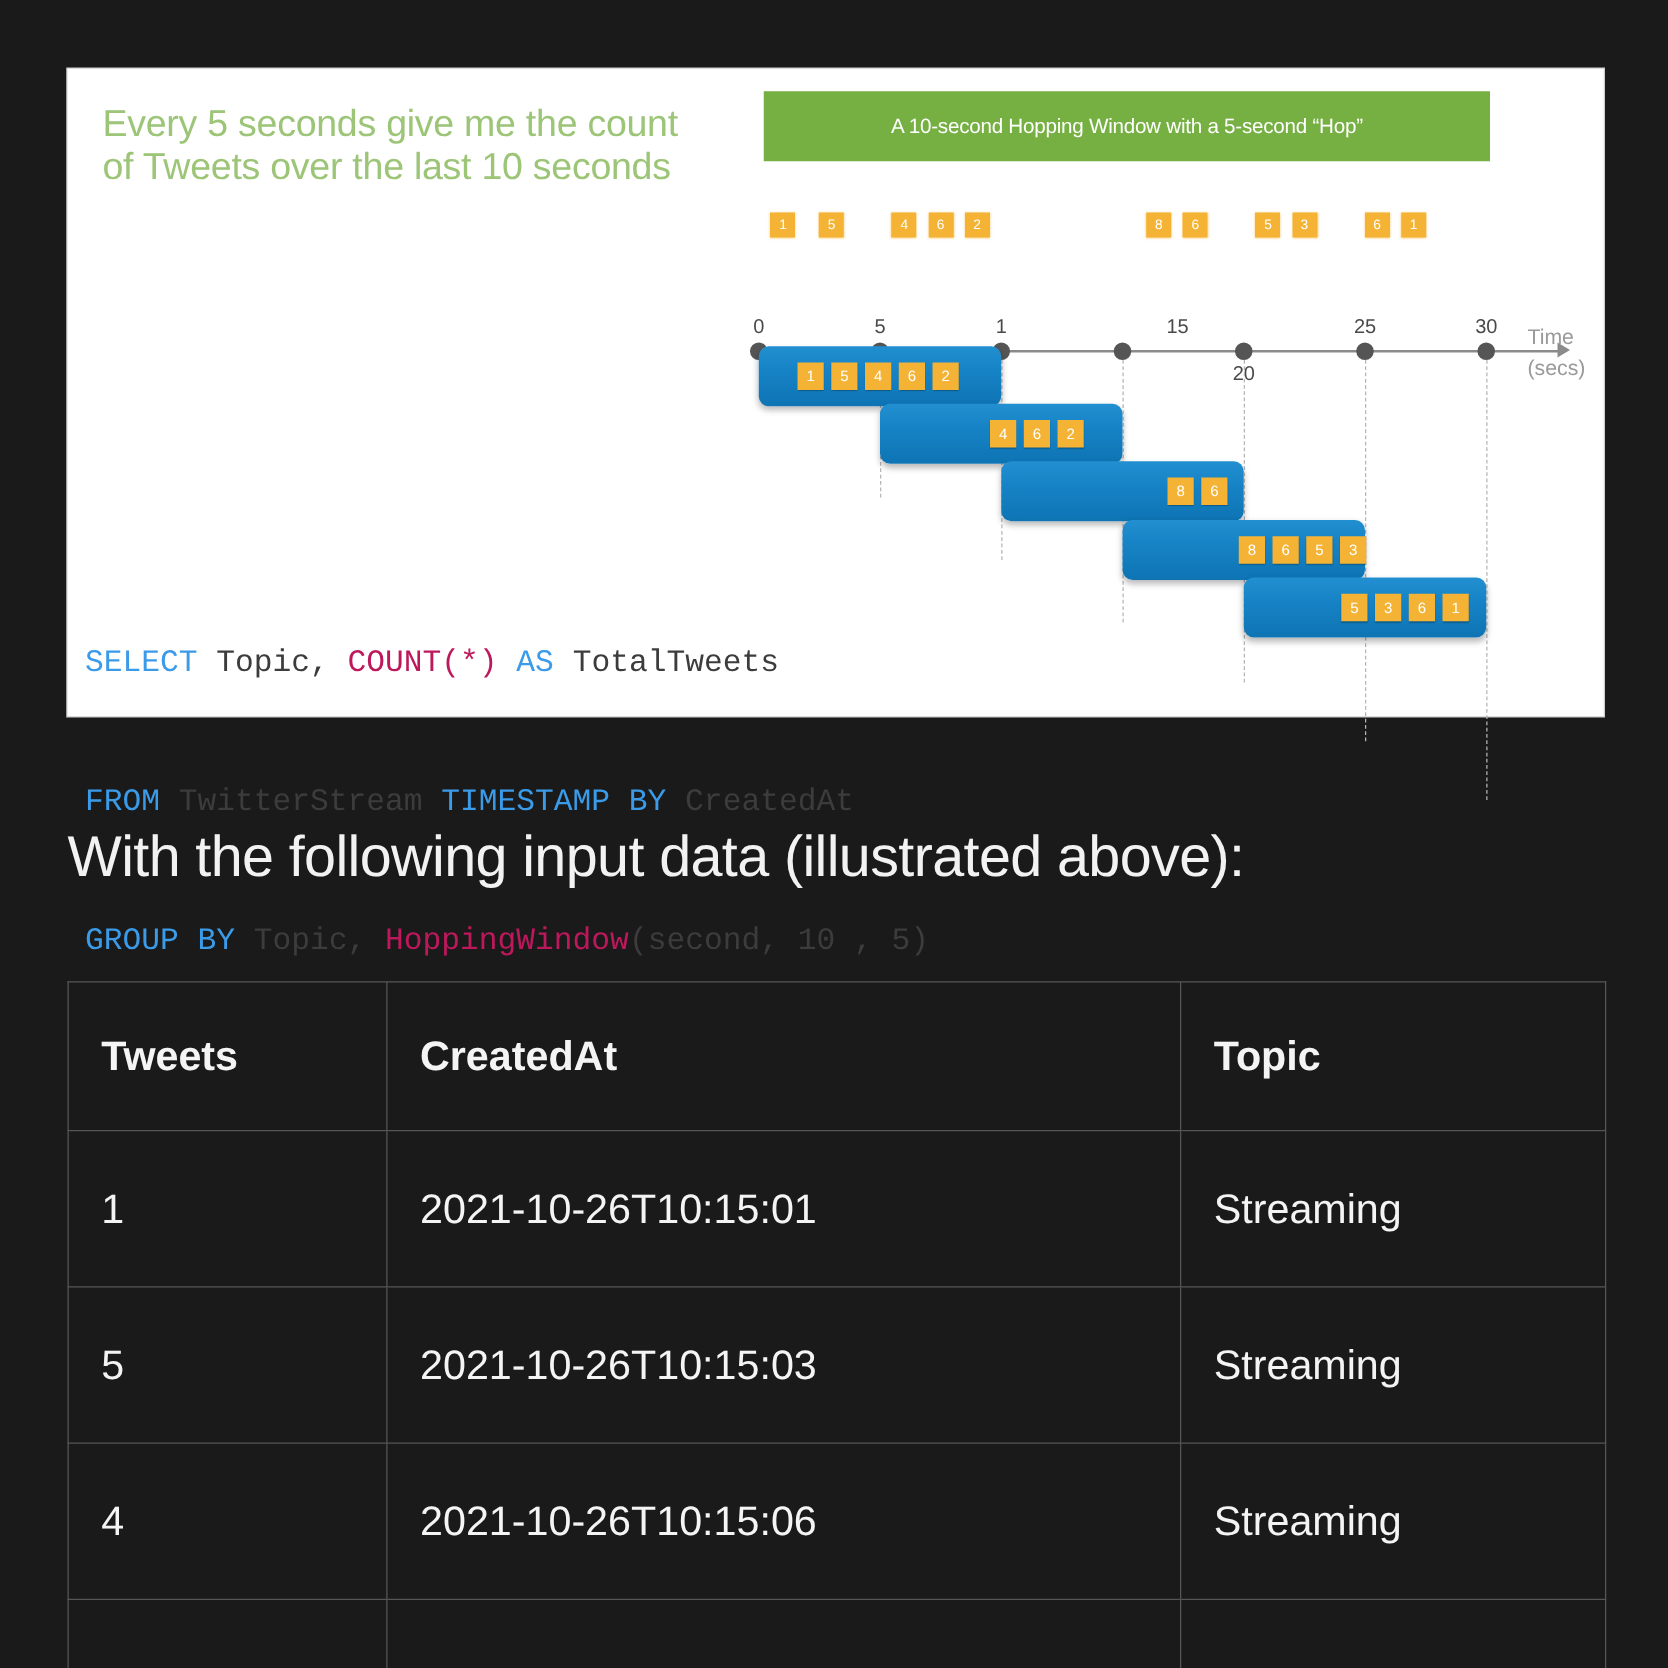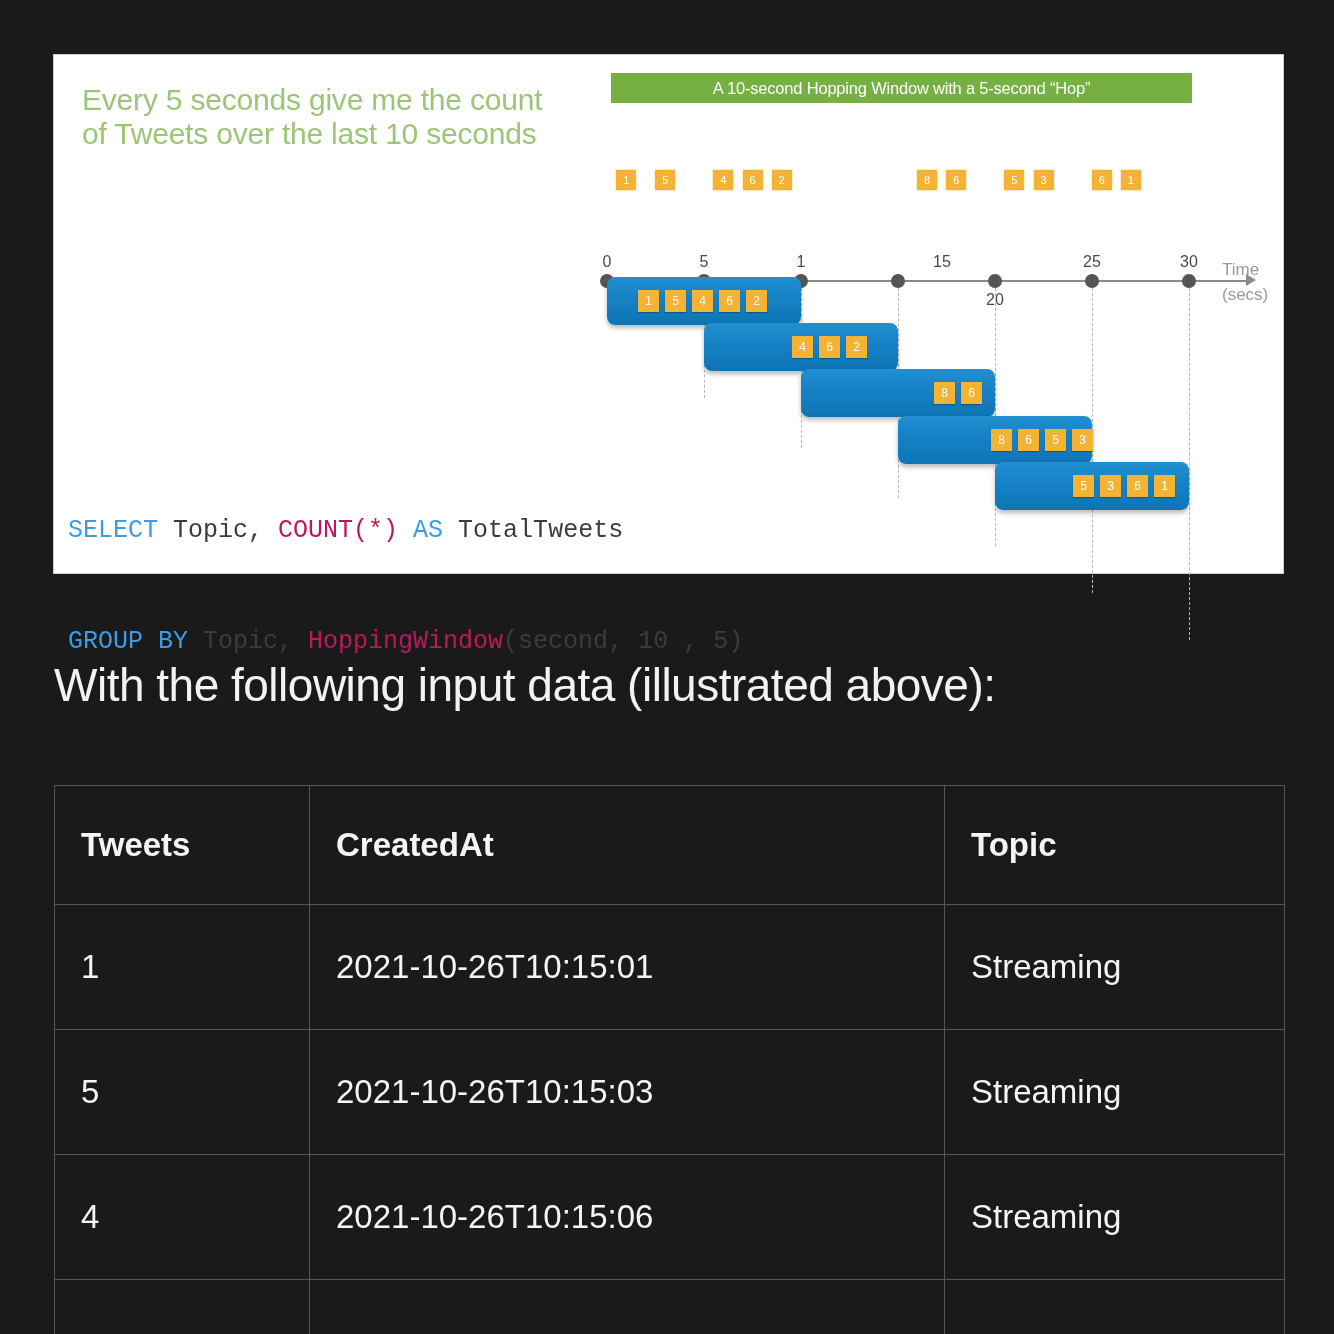--- a/index.html
+++ b/index.html
@@ -19,21 +19,21 @@
 
   #slide-question{
     position:absolute;left:28px;top:28px;width:470px;
     color:#9CC577;
     font-size:30px;line-height:1.14;
     font-family:"Liberation Sans",sans-serif;
     letter-spacing:-0.2px;
   }
 
   #banner{
-    position:absolute;left:557px;top:18px;width:581px;height:30px;
+    position:absolute;left:557px;top:18px;width:581px;height:56px;
     background:#76B043;
     display:flex;align-items:center;justify-content:center;
   }
   #banner-text{
     color:#ffffff;font-size:16.5px;letter-spacing:-0.2px;
     font-family:"Liberation Sans",sans-serif;
   }
 
   
   #timeline-area{position:absolute;left:0;top:0;width:100%;height:100%;}
@@ -237,20 +237,21 @@
             <div class="chip in-bar">3</div>
             <div class="chip in-bar">6</div>
             <div class="chip in-bar">1</div>
           </div>
         </div>
       </div>
   </div>
 
   <div id="sql-block">
     <div><span class="kw">SELECT</span><span> Topic, </span><span class="fn">COUNT(*)</span><span> </span><span class="kw">AS</span><span> TotalTweets</span></div>
+    <div><span class="kw">FROM</span><span> TwitterStream </span><span class="kw">TIMESTAMP BY</span><span> CreatedAt</span></div>
     <div><span class="kw">GROUP BY</span><span> Topic, </span><span class="fn">HoppingWindow</span><span>(second, 10 , 5)</span></div>
   </div>
 </div>
 
 <div id="caption">With the following input data (illustrated above):</div>
 
 <table id="data-table">
   <colgroup>
     <col class="col-stamp">
       <col class="col-created">

